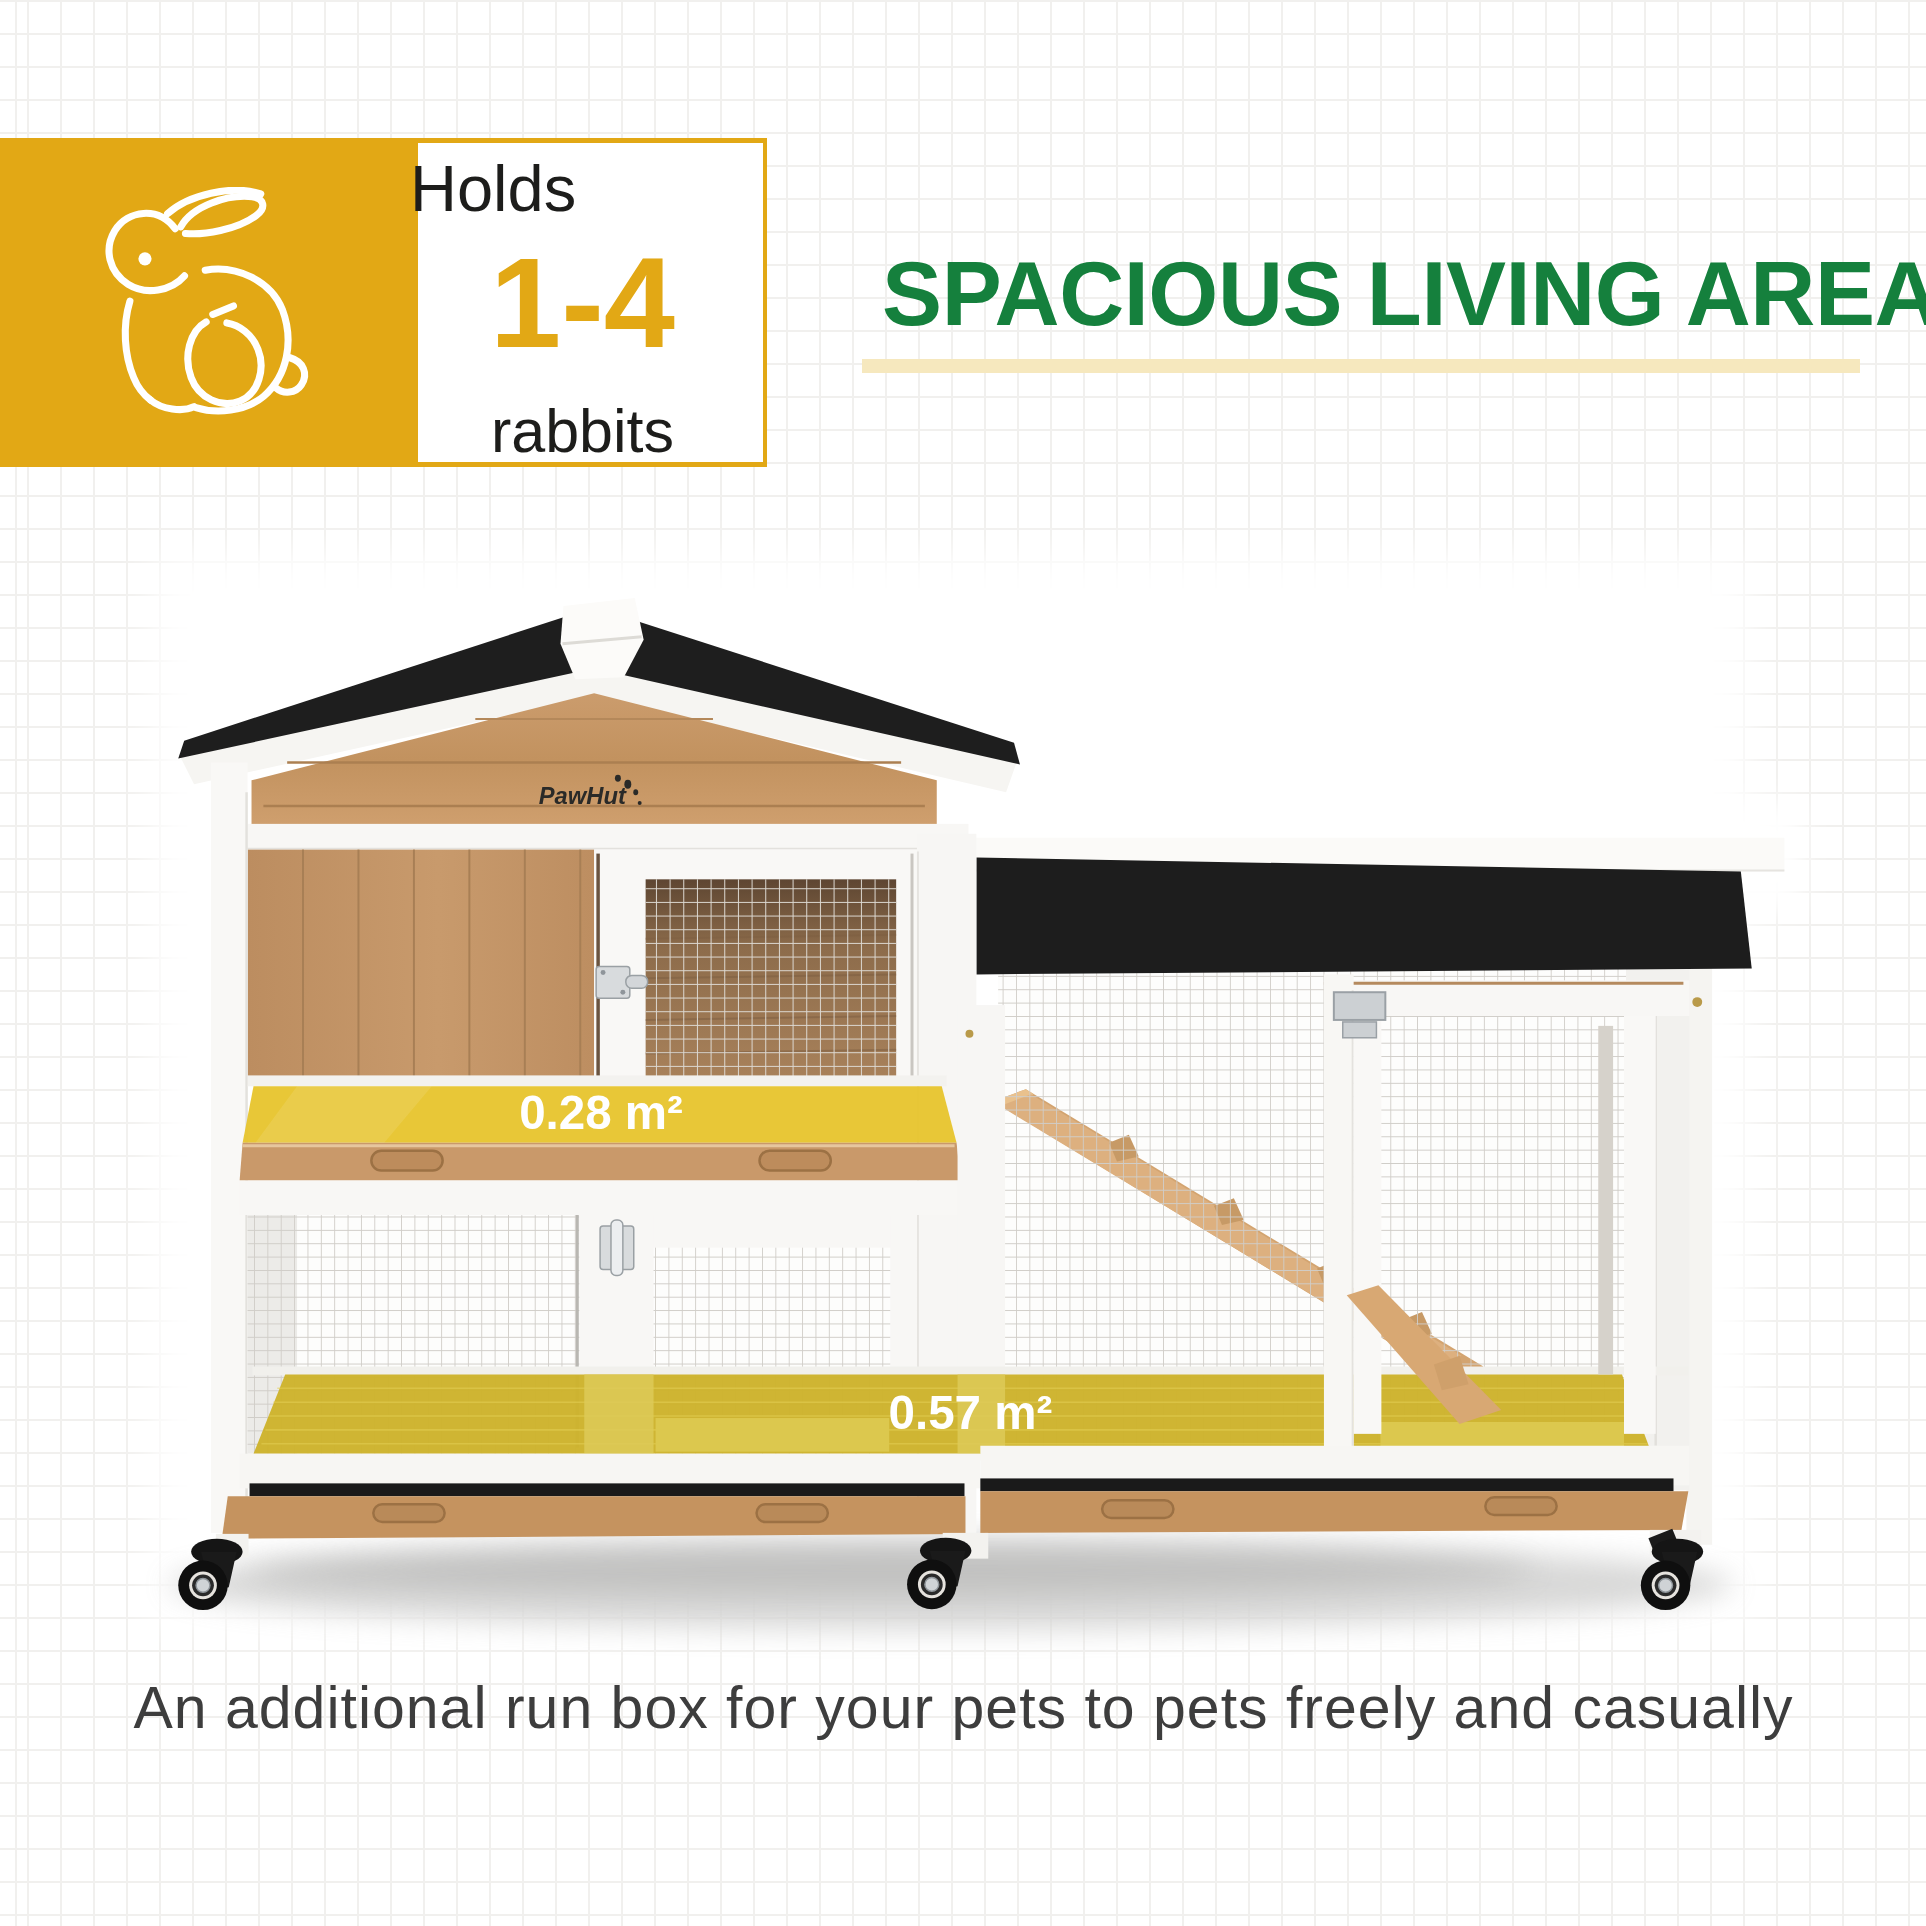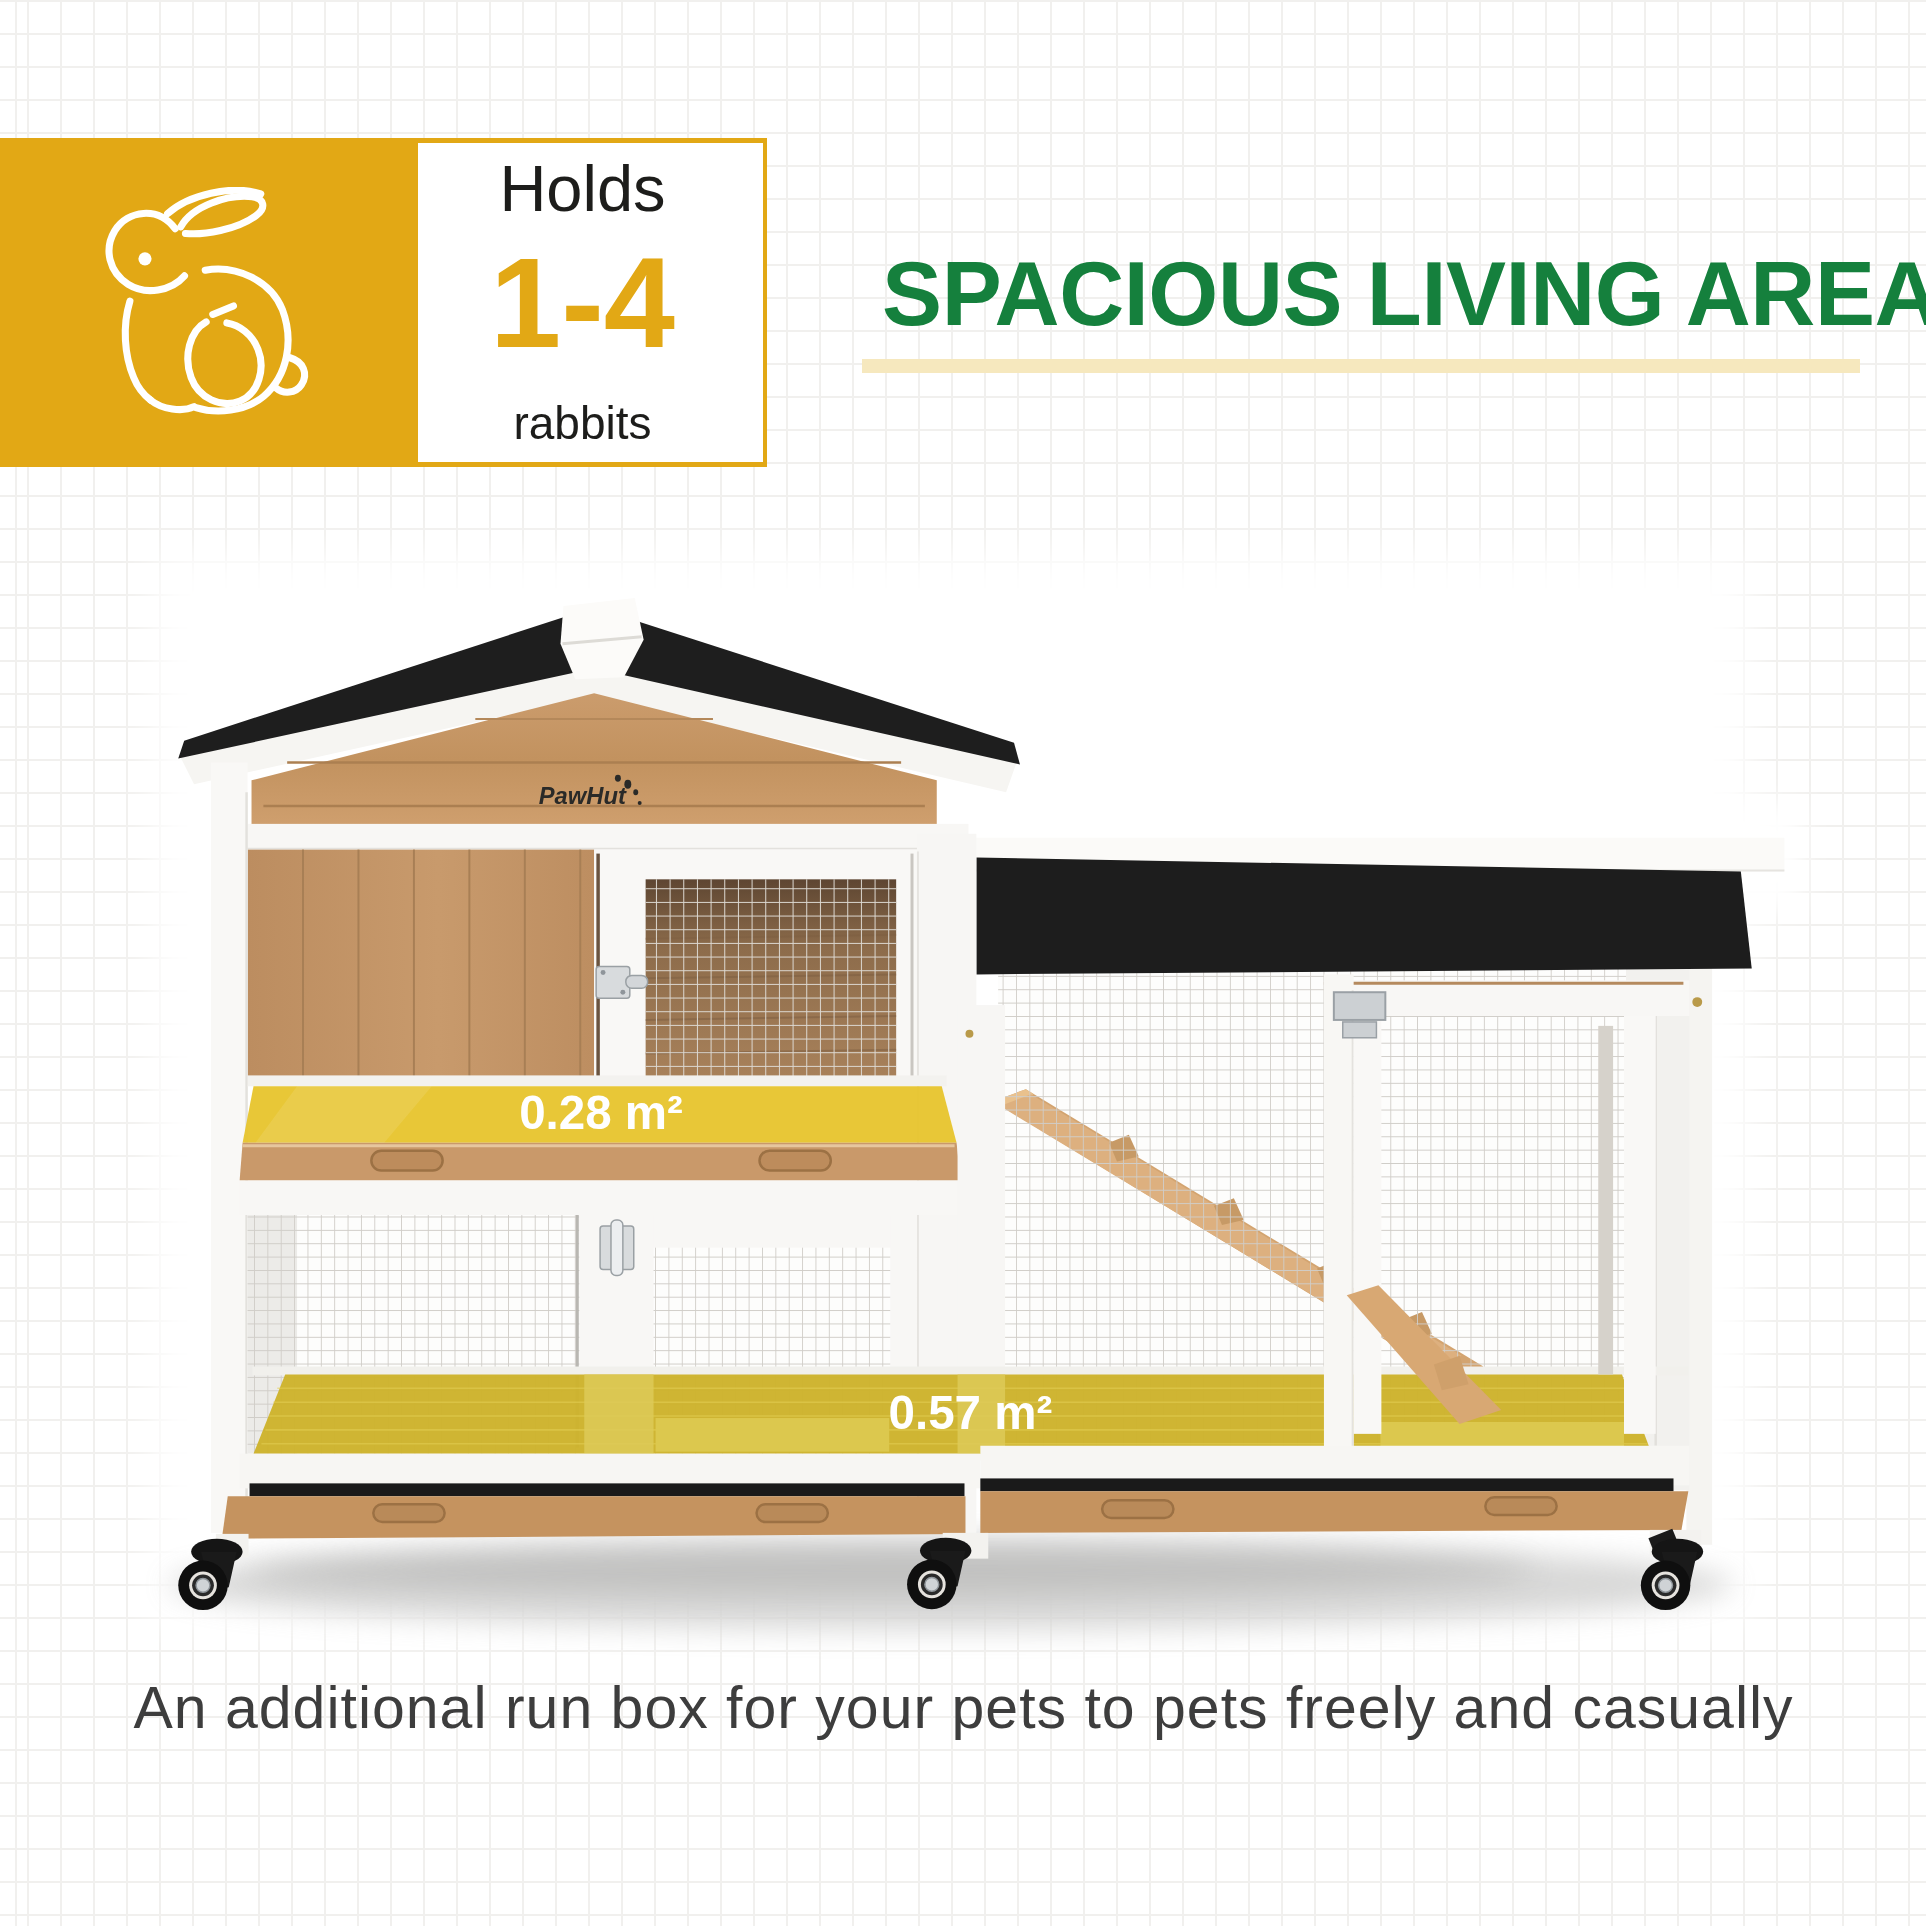--- a/index.html
+++ b/index.html
@@ -279,25 +279,25 @@
       <circle cx="-4" cy="0" r="11" fill="#2a2a2a"></circle>
       <circle cx="-4" cy="0" r="7" fill="#cfd3d6" stroke="#8f959a" stroke-width="1.5"></circle>
     </g>
   </g>
 </svg>
 
 <div class="abs" style="left:0;top:138px;width:767px;height:329px;background:#e2a815;"></div>
 
 <div class="abs" style="left:418px;top:143px;width:345px;height:319px;background:#ffffff;"></div>
 
-<div class="abs" style="left:410px;top:151px;width:345px;text-align:center;font-size:65px;color:#1d1d1b;">Holds</div>
+<div class="abs" style="left:410px;top:151px;width:345px;font-size:65px;color:#1d1d1b;">Holds</div>
 
 <div class="abs" style="left:410px;top:229px;width:345px;text-align:center;font-size:128px;font-weight:bold;color:#e2a815;">1-4</div>
 
-<div class="abs" style="left:410px;top:396px;width:345px;text-align:center;font-size:46px;color:#1d1d1b;">rabbits</div>
+<div class="abs" style="left:410px;top:396px;width:345px;text-align:center;font-size:61px;color:#1d1d1b;">rabbits</div>
 
 <svg class="abs" style="left:96px;top:187px" width="226" height="236" viewBox="0 0 240 250">
   <g stroke="#ffffff" fill="none" stroke-width="7.5" stroke-linecap="round" stroke-linejoin="round">
     <path d="M84,44 C66,20 34,24 20,46 C8,66 14,90 34,103 C53,115 80,110 94,94"></path>
     <path d="M90,42 C102,20 140,7 166,10 C179,12 181,22 170,30 C150,45 114,51 95,49"></path>
     <path d="M76,28 C98,8 144,-3 175,7"></path>
     <path d="M116,88 C150,82 186,100 198,130 C210,162 204,200 178,222 C159,238 128,241 106,234"></path>
     <path d="M117,143 C99,153 93,180 101,202 C109,224 133,235 153,227 C173,219 180,192 172,172 C166,156 152,146 139,144"></path>
     <path d="M124,135 L146,126"></path>
     <path d="M206,181 C220,185 226,198 218,210 C212,219 199,220 191,213"></path>

